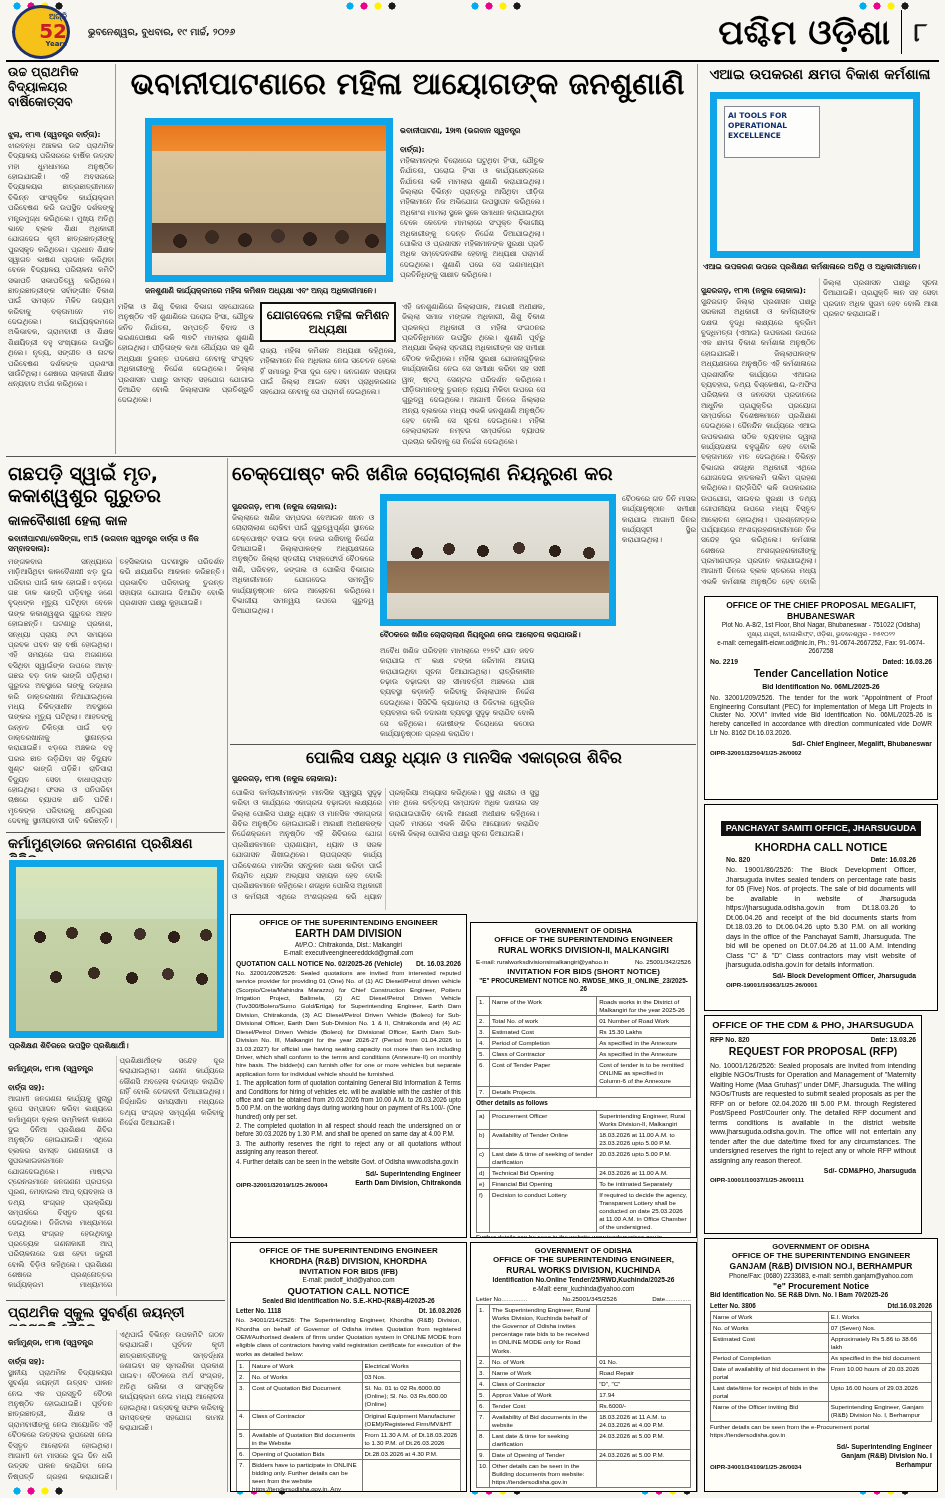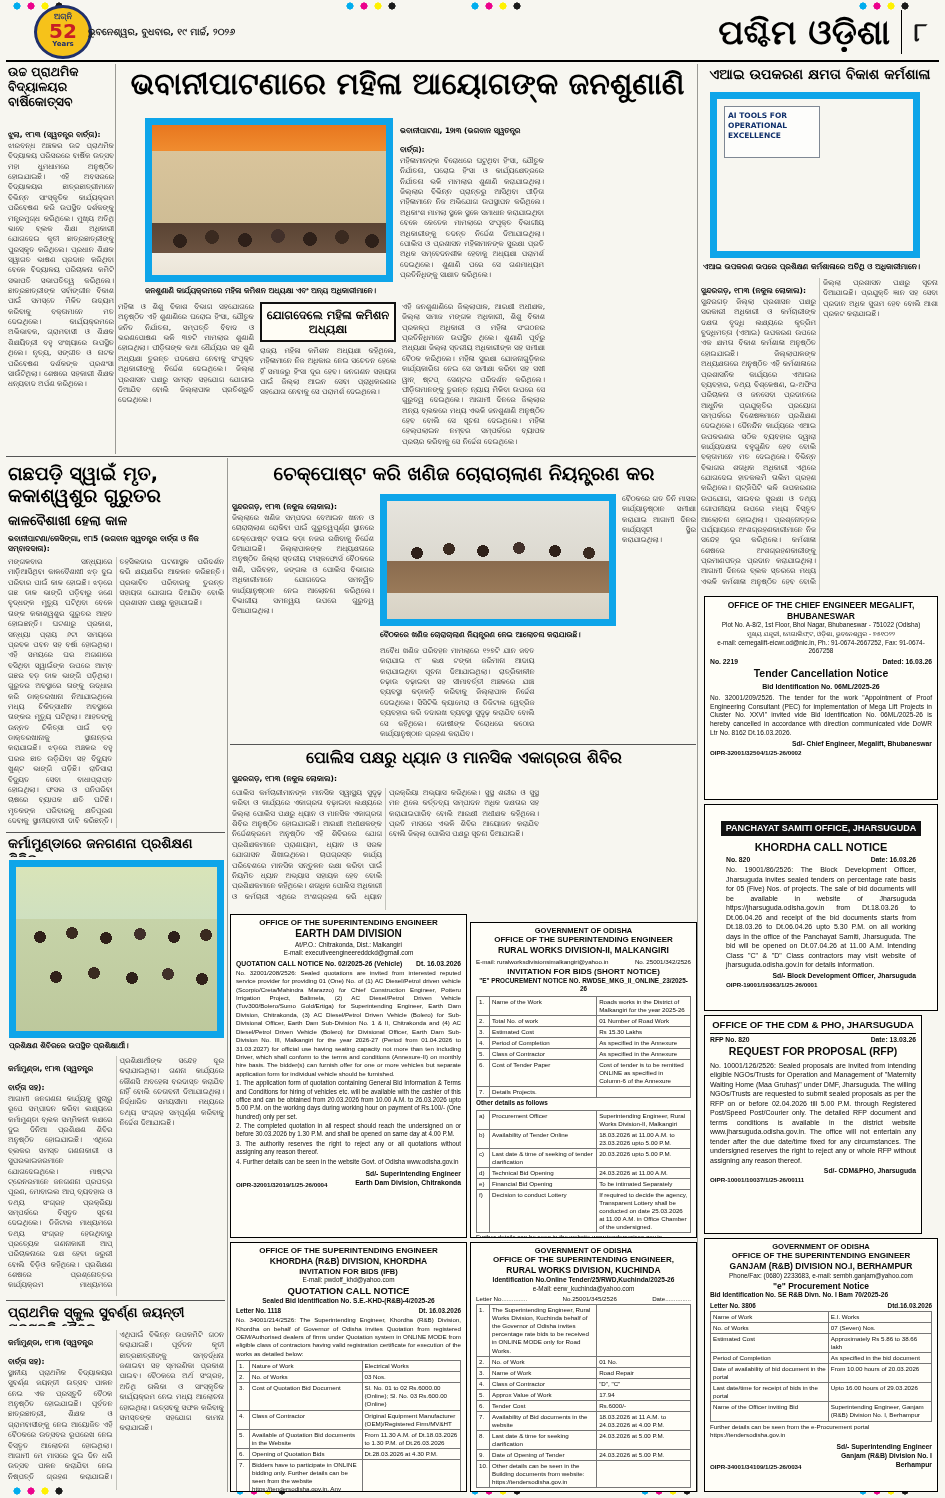--- a/index.html
+++ b/index.html
@@ -9,22 +9,22 @@
   .clip{overflow:hidden}
   .rule-h{position:absolute;height:0;border-top:1px solid #555}
   .rule-h.bold{border-top:2px solid #000}
   .rule-v{position:absolute;width:0;border-left:1px solid #9a9a95}
   .regdots{position:absolute;width:54px;height:8px;background:
     radial-gradient(circle 3.6px at 5px 4px,#00adee 97%,transparent),
     radial-gradient(circle 3.6px at 19px 4px,#ec018c 97%,transparent),
     radial-gradient(circle 3.6px at 33px 4px,#fff100 97%,transparent),
     radial-gradient(circle 3.6px at 47px 4px,#1a1a1a 97%,transparent)}
   
-  .badge{position:absolute;left:34px;top:5px;width:58px;height:54px;border-radius:50%;
-    background:#f6c21a;border:3px solid #20306b;text-align:center;line-height:1;padding-top:5px}
+  .badge{position:absolute;left:12px;top:5px;width:58px;height:54px;border-radius:50%;
+    background:#f6c21a;border:3px solid #20306b;text-align:right;line-height:1;padding-top:5px}
   .badge-top{font-size:8px;font-weight:bold;color:#20306b}
   .badge-num{font-size:20px;font-weight:bold;color:#c81d25}
   .badge-sub{font-size:7px;font-weight:bold;color:#20306b}
   .edition{position:absolute;left:88px;top:26px;width:260px;font-size:9.5px;font-weight:bold;color:#222}
   .mast-title{position:absolute;left:580px;top:8px;width:310px;height:48px;font-size:34px;font-weight:bold;text-align:right;color:#000;line-height:48px}
   .page-num{position:absolute;left:901px;top:10px;width:38px;height:44px;border-left:1.6px solid #000;font-size:26px;font-weight:bold;text-align:center;line-height:44px}
   
   .hl{position:absolute;font-weight:bold;color:#000;line-height:1.18}
   .dl{font-weight:bold;font-size:7.5px;line-height:1.3;color:#000}
   .btx{font-size:7.3px;line-height:1.42;text-align:justify;color:#1c1c1c}
@@ -151,21 +151,21 @@
 <div class="abs clip cols2" style="left:701px;top:278px;width:237px;height:312px">
   <span class="dl">ସୁନ୍ଦରଗଡ଼, ୧୮ା୩ (ନକୁଲ ଲୋକାଲ):</span>
   <span class="btx" style="display:block">ସୁନ୍ଦରଗଡ଼ ଜିଲ୍ଲା ପ୍ରଶାସନ ପକ୍ଷରୁ ସରକାରୀ ଅଧିକାରୀ ଓ କର୍ମଚାରୀଙ୍କ ଦକ୍ଷତା ବୃଦ୍ଧି ଲକ୍ଷ୍ୟରେ କୃତ୍ରିମ ବୁଦ୍ଧିମତ୍ତା (ଏଆଇ) ଉପକରଣ ଉପରେ ଏକ କ୍ଷମତା ବିକାଶ କର୍ମଶାଳା ଅନୁଷ୍ଠିତ ହୋଇଯାଇଛି। ଜିଲ୍ଲାପାଳଙ୍କ ଅଧ୍ୟକ୍ଷତାରେ ଅନୁଷ୍ଠିତ ଏହି କର୍ମଶାଳାରେ ପ୍ରଶାସନିକ କାର୍ଯ୍ୟରେ ଏଆଇର ବ୍ୟବହାର, ତଥ୍ୟ ବିଶ୍ଳେଷଣ, ଇ-ଅଫିସ ପରିଚାଳନା ଓ ଜନସେବା ପ୍ରଦାନରେ ଆଧୁନିକ ପ୍ରଯୁକ୍ତିର ପ୍ରୟୋଗ ସମ୍ପର୍କରେ ବିଶେଷଜ୍ଞମାନେ ପ୍ରଶିକ୍ଷଣ ଦେଇଥିଲେ। ଦୈନନ୍ଦିନ କାର୍ଯ୍ୟରେ ଏଆଇ ଉପକରଣର ସଠିକ ବ୍ୟବହାର ଦ୍ୱାରା କାର୍ଯ୍ୟଦକ୍ଷତା ବହୁଗୁଣିତ ହେବ ବୋଲି ବକ୍ତାମାନେ ମତ ଦେଇଥିଲେ। ବିଭିନ୍ନ ବିଭାଗର ଶତାଧିକ ଅଧିକାରୀ ଏଥିରେ ଯୋଗଦେଇ ହାତକଲମି ତାଲିମ ଗ୍ରହଣ କରିଥିଲେ। ଚାଟ୍‌ଜିପିଟି ଭଳି ଉପକରଣର ଉପଯୋଗ, ସାଇବର ସୁରକ୍ଷା ଓ ତଥ୍ୟ ଗୋପନୀୟତା ଉପରେ ମଧ୍ୟ ବିସ୍ତୃତ ଆଲୋଚନା ହୋଇଥିଲା। ପ୍ରଶ୍ନୋତ୍ତର ପର୍ଯ୍ୟାୟରେ ଅଂଶଗ୍ରହଣକାରୀମାନେ ନିଜ ସନ୍ଦେହ ଦୂର କରିଥିଲେ। କର୍ମଶାଳା ଶେଷରେ ଅଂଶଗ୍ରହଣକାରୀଙ୍କୁ ପ୍ରମାଣପତ୍ର ପ୍ରଦାନ କରାଯାଇଥିଲା। ଆଗାମୀ ଦିନରେ ବ୍ଲକ ସ୍ତରରେ ମଧ୍ୟ ଏଭଳି କର୍ମଶାଳା ଅନୁଷ୍ଠିତ ହେବ ବୋଲି ଜିଲ୍ଲା ପ୍ରଶାସନ ପକ୍ଷରୁ ସୂଚନା ଦିଆଯାଇଛି। ପ୍ରଯୁକ୍ତି ଜ୍ଞାନ ସହ ସେବା ପ୍ରଦାନ ଅଧିକ ସୁଗମ ହେବ ବୋଲି ଆଶା ପ୍ରକଟ କରାଯାଇଛି।</span>
 </div>
 
 <div class="hl abs clip" style="left:8px;top:462px;width:216px;height:48px;font-size:19px">ଗଛପଡ଼ି ସ୍ୱାଇଁ ମୃତ, କକାଶ୍ୱଶୁର ଗୁରୁତର</div>
 <div class="hl abs clip" style="left:8px;top:513px;width:216px;height:18px;font-size:13px">କାଳବୈଶାଖୀ ହେଲା କାଳ</div>
 <div class="dl abs clip" style="left:8px;top:534px;width:216px;height:20px">ଭବାନୀପାଟଣା/କେସିଙ୍ଗା, ୧୮ା5 (ଭଗବାନ ସ୍ୱତନ୍ତ୍ର ବାର୍ତ୍ତା ଓ ନିଜ ସମ୍ବାଦଦାତା):</div>
 <div class="btx abs clip cols2" style="left:8px;top:557px;width:216px;height:271px">ମଙ୍ଗଳବାର ସନ୍ଧ୍ୟାରେ ମାଡ଼ିଆସିଥିବା କାଳବୈଶାଖୀ ଝଡ଼ ଦୁଇ ପରିବାର ପାଇଁ କାଳ ହୋଇଛି। ଝଡ଼ରେ ଗଛ ଡାଳ ଭାଙ୍ଗି ପଡ଼ିବାରୁ ଜଣେ ବୃଦ୍ଧଙ୍କ ମୃତ୍ୟୁ ଘଟିଥିବା ବେଳେ ତାଙ୍କ କକାଶ୍ୱଶୁର ଗୁରୁତର ଆହତ ହୋଇଛନ୍ତି। ଘଟଣାରୁ ପ୍ରକାଶ, ସନ୍ଧ୍ୟା ପ୍ରାୟ ୬ଟା ସମୟରେ ପ୍ରବଳ ପବନ ସହ ବର୍ଷା ହୋଇଥିଲା। ଏହି ସମୟରେ ଘର ଅଗଣାରେ ବସିଥିବା ସ୍ୱାଇଁଙ୍କ ଉପରେ ଆମ୍ବ ଗଛର ବଡ଼ ଡାଳ ଭାଙ୍ଗି ପଡ଼ିଥିଲା। ଗୁରୁତର ଅବସ୍ଥାରେ ତାଙ୍କୁ ଉଦ୍ଧାର କରି ଡାକ୍ତରଖାନା ନିଆଯାଇଥିଲେ ମଧ୍ୟ ଚିକିତ୍ସାଧୀନ ଅବସ୍ଥାରେ ତାଙ୍କର ମୃତ୍ୟୁ ଘଟିଥିଲା। ଆହତଙ୍କୁ ଉନ୍ନତ ଚିକିତ୍ସା ପାଇଁ ବଡ଼ ଡାକ୍ତରଖାନାକୁ ସ୍ଥାନାନ୍ତର କରାଯାଇଛି। ଝଡ଼ରେ ଅଞ୍ଚଳର ବହୁ ଘରର ଛାତ ଉଡ଼ିଯିବା ସହ ବିଦ୍ୟୁତ ଖୁଣ୍ଟ ଭାଙ୍ଗି ପଡ଼ିଛି। ରାତିସାରା ବିଦ୍ୟୁତ ସେବା ବାଧାପ୍ରାପ୍ତ ହୋଇଥିଲା। ଫସଲ ଓ ପନିପରିବା ଚାଷରେ ବ୍ୟାପକ କ୍ଷତି ଘଟିଛି। ମୃତକଙ୍କ ପରିବାରକୁ କ୍ଷତିପୂରଣ ଦେବାକୁ ସ୍ଥାନୀୟବାସୀ ଦାବି କରିଛନ୍ତି। ତହସିଲଦାର ଘଟଣାସ୍ଥଳ ପରିଦର୍ଶନ କରି କ୍ଷୟକ୍ଷତିର ଆକଳନ କରିଛନ୍ତି। ପ୍ରଭାବିତ ପରିବାରକୁ ତୁରନ୍ତ ସହାୟତା ଯୋଗାଇ ଦିଆଯିବ ବୋଲି ପ୍ରଶାସନ ପକ୍ଷରୁ କୁହାଯାଇଛି।</div>
 
-<div class="hl abs clip" style="left:232px;top:462px;width:464px;height:26px;font-size:19px;text-align:center">ଚେକ୍‌ପୋଷ୍ଟ କରି ଖଣିଜ ଚୋରାଚାଲାଣ ନିୟନ୍ତ୍ରଣ କର</div>
+<div class="hl abs clip" style="left:232px;top:462px;width:464px;height:26px;font-size:19px;">ଚେକ୍‌ପୋଷ୍ଟ କରି ଖଣିଜ ଚୋରାଚାଲାଣ ନିୟନ୍ତ୍ରଣ କର</div>
 <div class="photo ph3" style="left:380px;top:494px;width:236px;height:132px"></div>
 <div class="caption clip" style="left:380px;top:630px;width:236px;height:11px">ବୈଠକରେ ଖଣିଜ ଚୋରାଚାଲାଣ ନିୟନ୍ତ୍ରଣ ନେଇ ଆଲୋଚନା କରାଯାଉଛି।</div>
 <div class="abs clip" style="left:232px;top:494px;width:142px;height:246px">
   <span class="dl">ସୁନ୍ଦରଗଡ଼, ୧୮ା୩ (ନକୁଲ ଲୋକାଲ):</span>
   <span class="btx" style="display:block">ଜିଲ୍ଲାରେ ଖଣିଜ ସମ୍ପଦର ବେଆଇନ ଖନନ ଓ ଚୋରାଚାଲାଣ ରୋକିବା ପାଇଁ ଗୁରୁତ୍ୱପୂର୍ଣ୍ଣ ସ୍ଥାନରେ ଚେକ୍‌ପୋଷ୍ଟ ବସାଇ କଡ଼ା ନଜର ରଖିବାକୁ ନିର୍ଦ୍ଦେଶ ଦିଆଯାଇଛି। ଜିଲ୍ଲାପାଳଙ୍କ ଅଧ୍ୟକ୍ଷତାରେ ଅନୁଷ୍ଠିତ ଜିଲ୍ଲା ସ୍ତରୀୟ ଟାସ୍କଫୋର୍ସ ବୈଠକରେ ଖଣି, ପରିବହନ, ଜଙ୍ଗଲ ଓ ପୋଲିସ ବିଭାଗର ଅଧିକାରୀମାନେ ଯୋଗଦେଇ ସମନ୍ୱିତ କାର୍ଯ୍ୟାନୁଷ୍ଠାନ ନେଇ ଆଲୋଚନା କରିଥିଲେ। ବିଭାଗୀୟ ସମନ୍ୱୟ ଉପରେ ଗୁରୁତ୍ୱ ଦିଆଯାଇଥିଲା।</span>
 </div>
 <div class="btx abs clip" style="left:622px;top:494px;width:74px;height:146px">ବୈଠକରେ ଗତ ତିନି ମାସର କାର୍ଯ୍ୟାନୁଷ୍ଠାନ ସମୀକ୍ଷା କରାଯାଇ ଆଗାମୀ ଦିନର କାର୍ଯ୍ୟସୂଚୀ ସ୍ଥିର କରାଯାଇଥିଲା।</div>
 <div class="btx abs clip cols2" style="left:380px;top:646px;width:316px;height:94px">ଅବୈଧ ଖଣିଜ ପରିବହନ ମାମଲାରେ ୧୨୭ଟି ଯାନ ଜବତ କରାଯାଇ ୯୮ ଲକ୍ଷ ଟଙ୍କା ଜରିମାନା ଆଦାୟ କରାଯାଇଥିବା ସୂଚନା ଦିଆଯାଇଥିଲା। ରାତ୍ରିକାଳୀନ ଚଢ଼ାଉ ବଢ଼ାଇବା ସହ ସୀମାବର୍ତ୍ତୀ ଅଞ୍ଚଳରେ ଯାଞ୍ଚ ବ୍ୟବସ୍ଥା କଡ଼ାକଡ଼ି କରିବାକୁ ଜିଲ୍ଲାପାଳ ନିର୍ଦ୍ଦେଶ ଦେଇଥିଲେ। ସିସିଟିଭି କ୍ୟାମେରା ଓ ଡିଜିଟାଲ ୱେବ୍ରିଜ ବ୍ୟବହାର କରି ତଦାରଖ ବ୍ୟବସ୍ଥା ସୁଦୃଢ଼ କରାଯିବ ବୋଲି ସେ କହିଥିଲେ। ଦୋଷୀଙ୍କ ବିରୋଧରେ କଠୋର କାର୍ଯ୍ୟାନୁଷ୍ଠାନ ଗ୍ରହଣ କରାଯିବ।</div>
 
 <div class="hl abs clip" style="left:232px;top:749px;width:464px;height:22px;font-size:16px;text-align:center">ପୋଲିସ ପକ୍ଷରୁ ଧ୍ୟାନ ଓ ମାନସିକ ଏକାଗ୍ରତା ଶିବିର</div>
@@ -180,21 +180,21 @@
   <span class="btx" style="display:block">ଆଗାମୀ ଜନଗଣନା କାର୍ଯ୍ୟକୁ ସୁଚାରୁ ରୂପେ ସମ୍ପାଦନ କରିବା ଲକ୍ଷ୍ୟରେ କର୍ମାମୁଣ୍ଡା ବ୍ଲକ ସମ୍ମିଳନୀ କକ୍ଷରେ ଦୁଇ ଦିନିଆ ପ୍ରଶିକ୍ଷଣ ଶିବିର ଅନୁଷ୍ଠିତ ହୋଇଯାଇଛି। ଏଥିରେ ବ୍ଲକର ସମସ୍ତ ଗଣନାକାରୀ ଓ ସୁପରଭାଇଜରମାନେ ଯୋଗଦେଇଥିଲେ। ମାଷ୍ଟର ଟ୍ରେନରମାନେ ଜନଗଣନା ପ୍ରପତ୍ର ପୂରଣ, ମୋବାଇଲ ଆପ୍ ବ୍ୟବହାର ଓ ତଥ୍ୟ ସଂଗ୍ରହ ପ୍ରକ୍ରିୟା ସମ୍ପର୍କରେ ବିସ୍ତୃତ ସୂଚନା ଦେଇଥିଲେ। ଡିଜିଟାଲ ମାଧ୍ୟମରେ ତଥ୍ୟ ସଂଗ୍ରହ ହେଉଥିବାରୁ ପ୍ରତ୍ୟେକ ଗଣନାକାରୀ ଆପ୍ ପରିଚାଳନାରେ ଦକ୍ଷ ହେବା ଜରୁରୀ ବୋଲି ବିଡ଼ିଓ କହିଥିଲେ। ପ୍ରଶିକ୍ଷଣ ଶେଷରେ ପ୍ରଶ୍ନୋତ୍ତର କାର୍ଯ୍ୟକ୍ରମ ମାଧ୍ୟମରେ ପ୍ରଶିକ୍ଷାର୍ଥୀଙ୍କ ସନ୍ଦେହ ଦୂର କରାଯାଇଥିଲା। ଗଣନା କାର୍ଯ୍ୟରେ କୌଣସି ଅବହେଳା ବରଦାସ୍ତ କରାଯିବ ନାହିଁ ବୋଲି ଚେତାବନୀ ଦିଆଯାଇଥିଲା। ନିର୍ଦ୍ଧାରିତ ସମୟସୀମା ମଧ୍ୟରେ ତଥ୍ୟ ସଂଗ୍ରହ ସମ୍ପୂର୍ଣ୍ଣ କରିବାକୁ ନିର୍ଦ୍ଦେଶ ଦିଆଯାଇଛି।</span>
 </div>
 
 <div class="hl abs clip" style="left:8px;top:1305px;width:216px;height:21px;font-size:13.5px">ପ୍ରାଥମିକ ସ୍କୁଲ ସୁବର୍ଣ୍ଣ ଜୟନ୍ତୀ ପ୍ରସ୍ତୁତି ବୈଠକ</div>
 <div class="abs clip cols2" style="left:8px;top:1330px;width:216px;height:160px">
   <span class="dl">କର୍ମାମୁଣ୍ଡା, ୧୮ା୩ (ସ୍ୱତନ୍ତ୍ର ବାର୍ତ୍ତା ସହ):</span>
   <span class="btx" style="display:block">ସ୍ଥାନୀୟ ପ୍ରାଥମିକ ବିଦ୍ୟାଳୟର ସୁବର୍ଣ୍ଣ ଜୟନ୍ତୀ ଉତ୍ସବ ପାଳନ ନେଇ ଏକ ପ୍ରସ୍ତୁତି ବୈଠକ ଅନୁଷ୍ଠିତ ହୋଇଯାଇଛି। ପୂର୍ବତନ ଛାତ୍ରଛାତ୍ରୀ, ଶିକ୍ଷକ ଓ ଗ୍ରାମବାସୀଙ୍କୁ ନେଇ ଆୟୋଜିତ ଏହି ବୈଠକରେ ଉତ୍ସବର ରୂପରେଖ ନେଇ ବିସ୍ତୃତ ଆଲୋଚନା ହୋଇଥିଲା। ଆଗାମୀ ମେ ମାସରେ ଦୁଇ ଦିନ ଧରି ଉତ୍ସବ ପାଳନ କରାଯିବା ନେଇ ନିଷ୍ପତ୍ତି ଗ୍ରହଣ କରାଯାଇଛି। ଏଥିପାଇଁ ବିଭିନ୍ନ ଉପକମିଟି ଗଠନ କରାଯାଇଛି। ପୂର୍ବତନ କୃତୀ ଛାତ୍ରଛାତ୍ରୀଙ୍କୁ ସମ୍ବର୍ଦ୍ଧନା ଜଣାଇବା ସହ ସ୍ମରଣିକା ପ୍ରକାଶ ପାଇବ। ବୈଠକରେ ଅର୍ଥ ସଂଗ୍ରହ, ଅତିଥି ତାଲିକା ଓ ସାଂସ୍କୃତିକ କାର୍ଯ୍ୟକ୍ରମ ନେଇ ମଧ୍ୟ ଆଲୋଚନା ହୋଇଥିଲା। ଉତ୍ସବକୁ ସଫଳ କରିବାକୁ ସମସ୍ତଙ୍କ ସହଯୋଗ କାମନା କରାଯାଇଛି।</span>
 </div>
 
 <div class="notice" style="left:704px;top:596px;width:234px;height:204px">
-  <div class="n-head" style="font-size:8.5px">OFFICE OF THE CHIEF ENGINEER MEGALIFT, BHUBANESWAR</div>
+  <div class="n-head" style="font-size:8.5px">OFFICE OF THE CHIEF PROPOSAL MEGALIFT, BHUBANESWAR</div>
   <div class="n-line">Plot No. A-8/2, 1st Floor, Bhoi Nagar, Bhubaneswar - 751022 (Odisha)</div>
   <div class="n-line">ମୁଖ୍ୟ ଯନ୍ତ୍ରୀ, ମେଗାଲିଫ୍ଟ, ଓଡ଼ିଶା, ଭୁବନେଶ୍ୱର - ୭୫୧୦୨୨</div>
   <div class="n-line">e-mail: cemegalift-eicwr.od@nic.in, Ph.: 91-0674-2667252, Fax: 91-0674-2667258</div>
   <div class="n-refrow">
     <span>No. 2219</span>
     <span>Dated: 16.03.26</span>
   </div>
   <div class="n-title">Tender Cancellation Notice</div>
   <div class="n-sub">Bid Identification No. 06ML/2025-26</div>
   <div class="n-body" style="margin-top:2px">No. 32001/209/2526. The tender for the work "Appointment of Proof Engineering Consultant (PEC) for implementation of Mega Lift Projects in Cluster No. XXVI" invited vide Bid Identification No. 06ML/2025-26 is hereby cancelled in accordance with direction communicated vide DoWR Ltr No. 8162 Dt.16.03.2026.</div>

